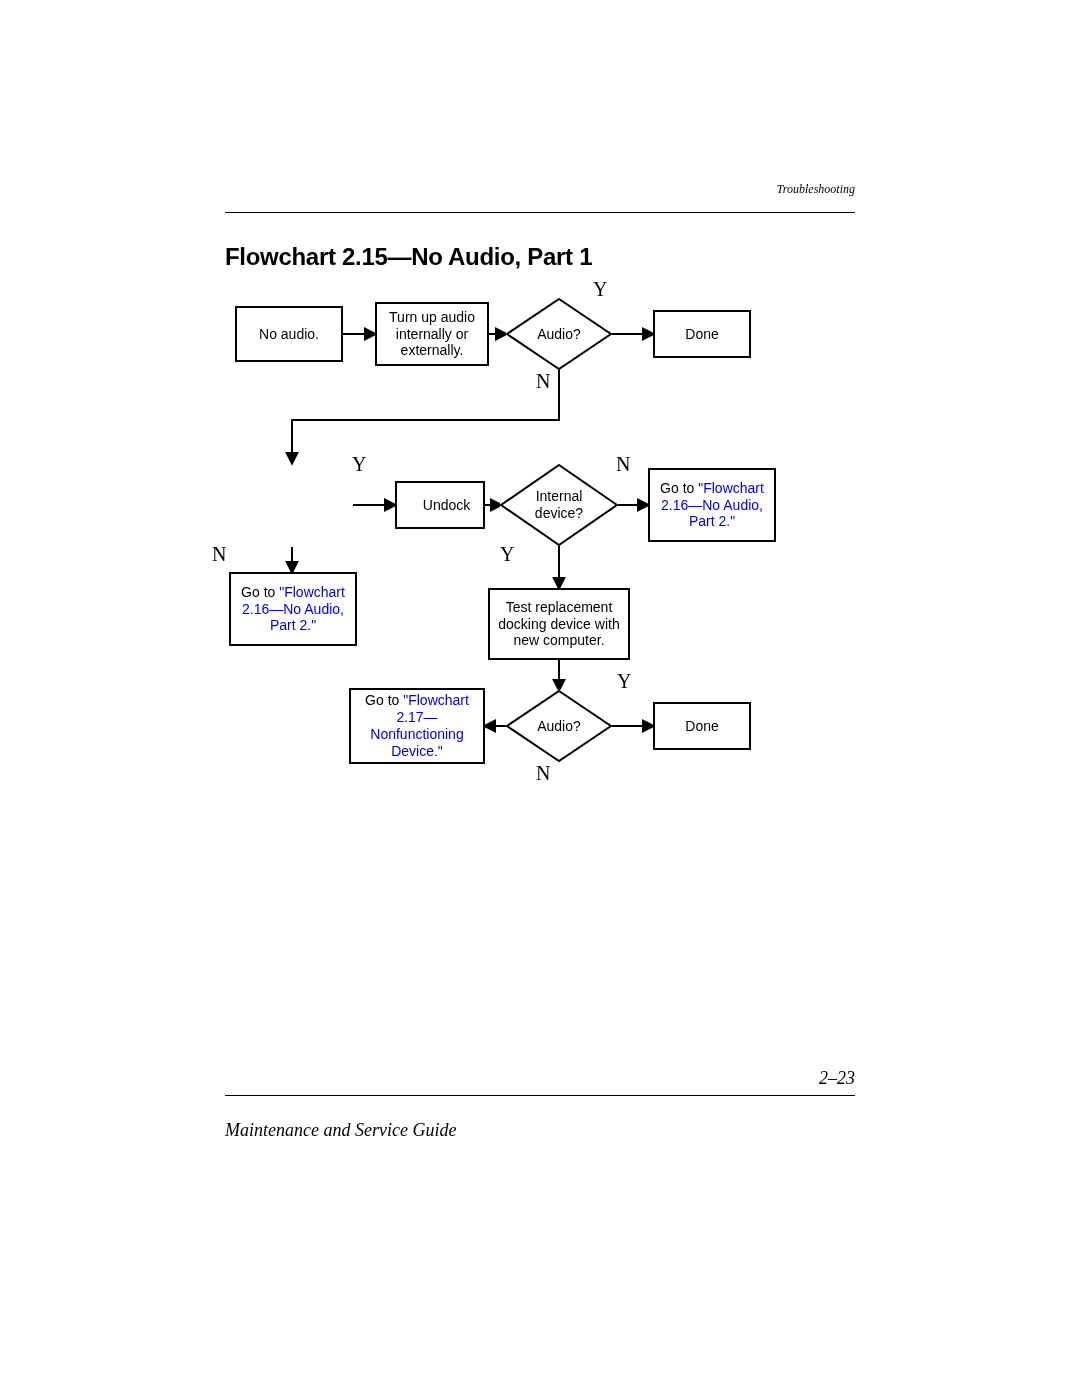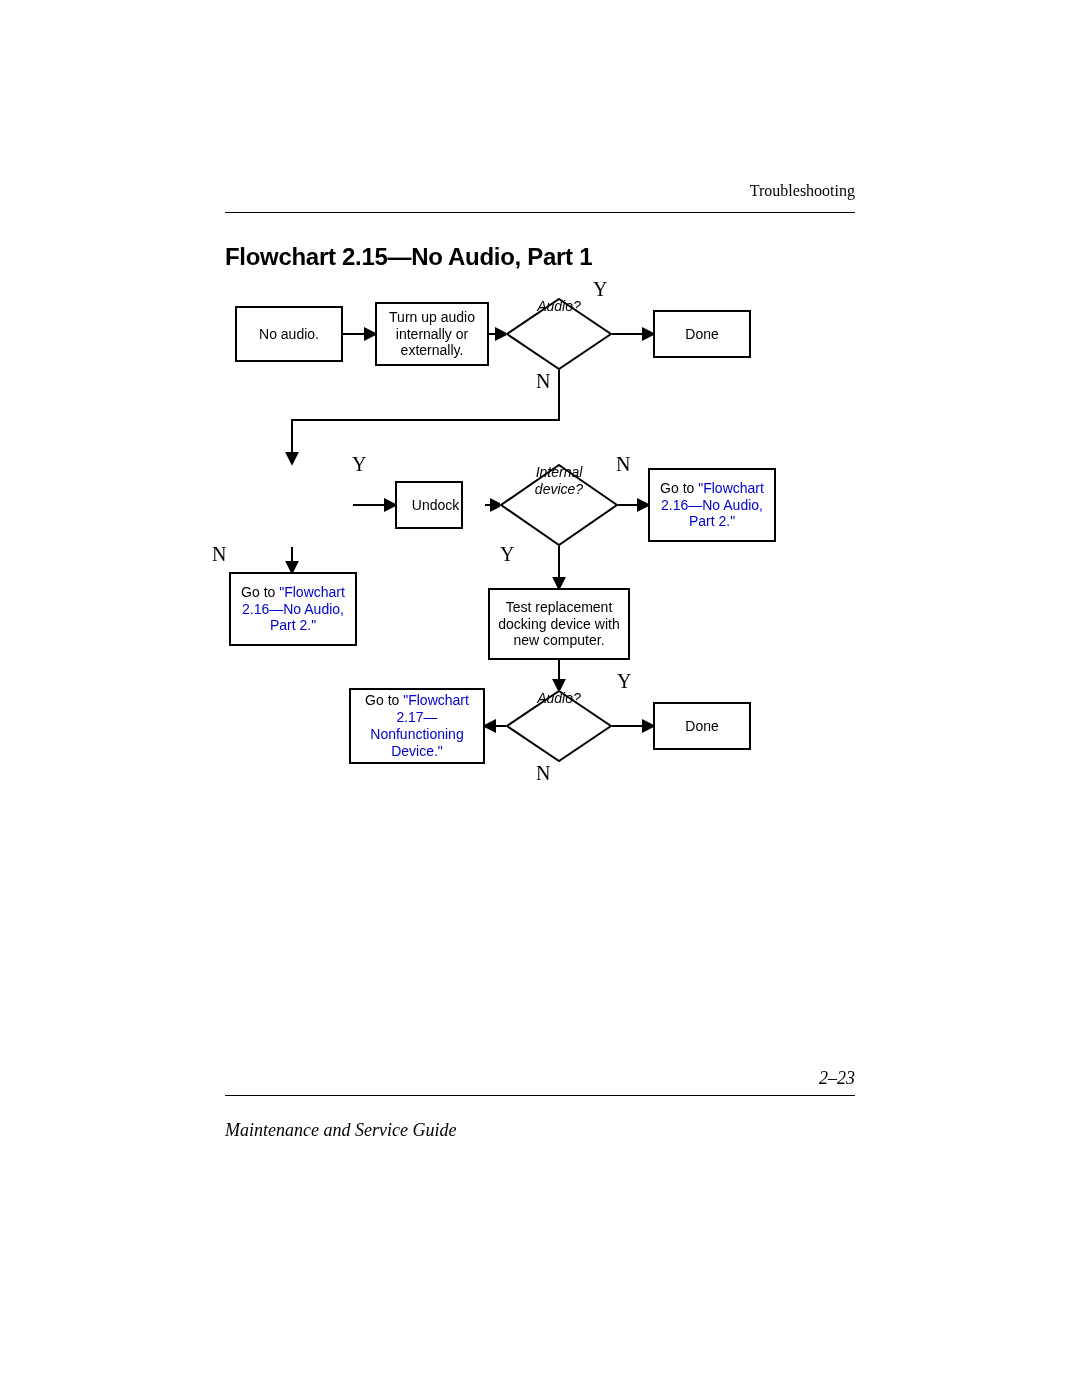--- a/index.html
+++ b/index.html
@@ -19,21 +19,22 @@
     position: absolute;
     left: 225px;
     width: 630px;
     height: 0;
     border-top: 1px solid #000;
   }
   .header-label {
     position: absolute;
     right: 225px;
     top: 182px;
-    font-size: 16px;
+    font-style: italic;
+    font-size: 12px;
     font-family: "Times New Roman", serif;
   }
   .title {
     position: absolute;
     left: 225px;
     top: 243px;
     font-size: 24px;
     font-weight: bold;
     font-family: Arial, Helvetica, sans-serif;
     letter-spacing: -0.3px;
@@ -70,26 +71,26 @@
   }
   .diamond {
     position: absolute;
     background: #fff;
   }
   .diamond svg { position: absolute; left:0; top:0; }
   .diamond .dlabel {
     position: absolute;
     left: 0; top: 0; right: 0; bottom: 0;
     display: flex;
+    align-items: center;
     justify-content: center;
     text-align: center;
     font-size: 14px;
     line-height: 1.2;
     padding: 0 18px;
-    font-style: italic;
   }
   .edge-label {
     position: absolute;
     font-family: "Times New Roman", serif;
     font-size: 20px;
   }
   .link { color: #0000cc; }
   svg.connectors {
     position: absolute;
     left: 0; top: 0;
@@ -155,21 +156,21 @@
         <polygon points="53,1 105,36 53,71 1,36" fill="#fff" stroke="#000" stroke-width="2"></polygon>
       </svg>
     <div class="dlabel">
         <span>Audio?</span>
       </div>
   </div>
   <div class="box" style="left:653px; top:310px; width:98px; height:48px;">
     <span>Done</span>
   </div>
 
-  <div class="box" style="left:395px; top:481px; width:68px; height:48px;padding-left:17px;">
+  <div class="box" style="left:395px; top:481px; width:90px; height:48px;padding-left:17px;">
     <span>Undock</span>
   </div>
   <div class="diamond" style="left:500px; top:464px; width:118px; height:82px;">
     <svg width="118" height="82">
         <polygon points="59,1 117,41 59,81 1,41" fill="#fff" stroke="#000" stroke-width="2"></polygon>
       </svg>
     <div class="dlabel">
         <span>Internal device?</span>
       </div>
   </div>

